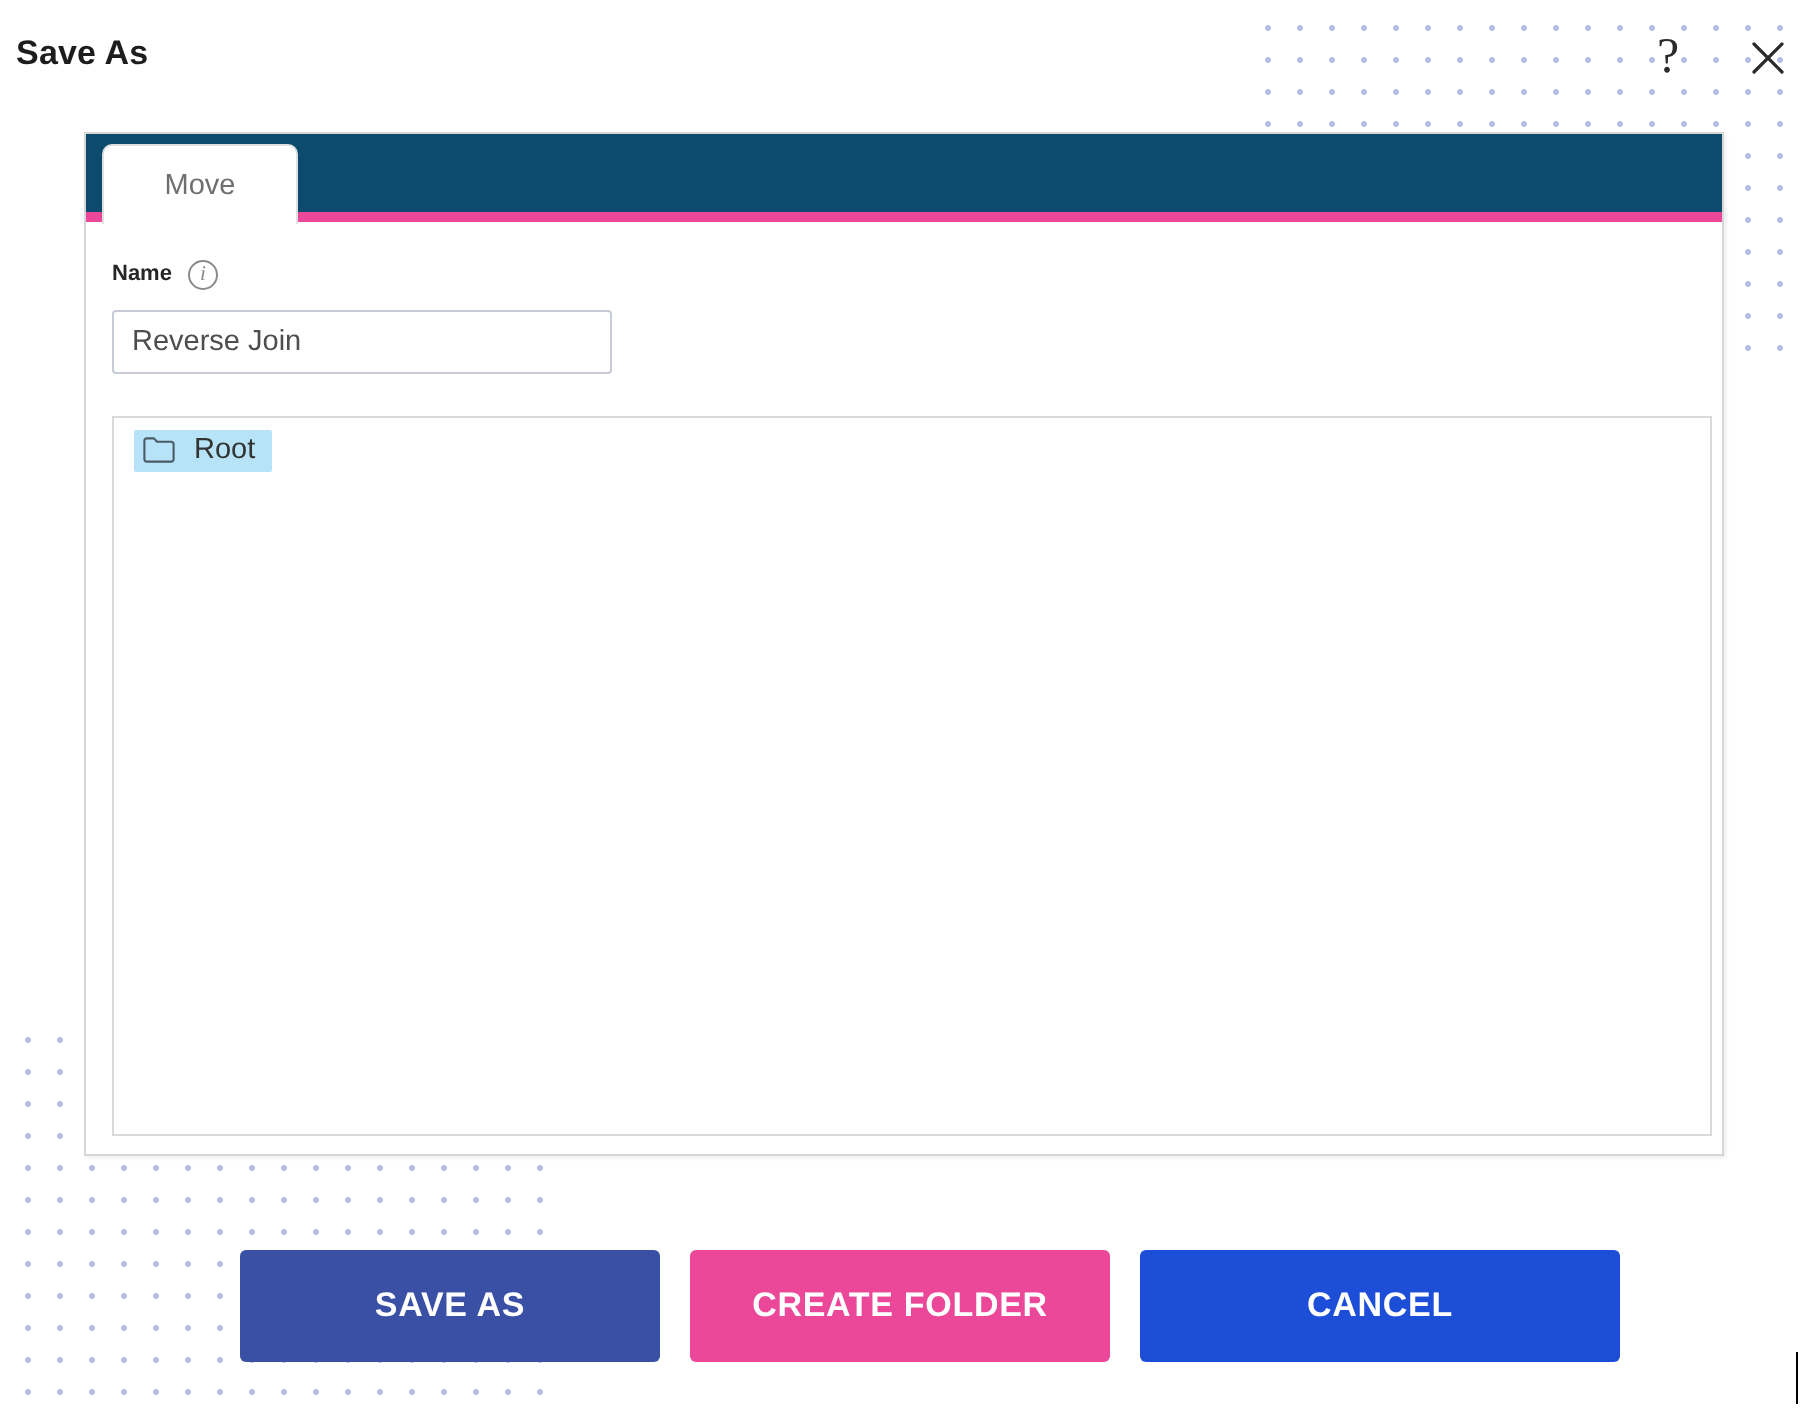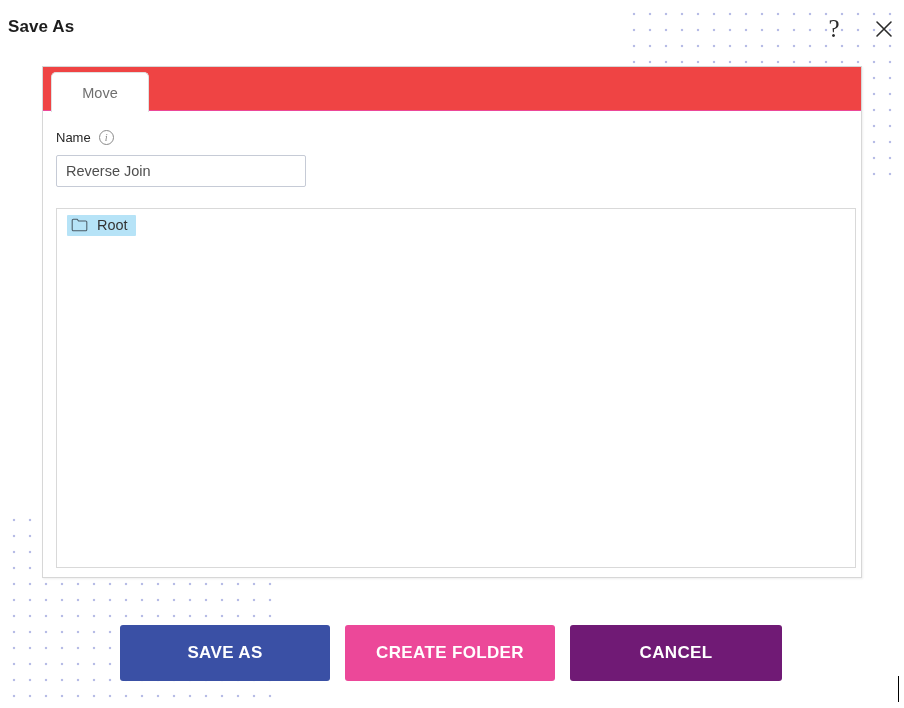--- a/index.html
+++ b/index.html
@@ -69,22 +69,22 @@
     border: 1px solid #d7d7d7;
     box-sizing: border-box;
     box-shadow: 1px 1px 2px rgba(0,0,0,.07);
   }
 
   
   .tabstrip {
     position: absolute;
     left: 0; top: 0;
     width: 100%; height: 44px;
-    background: #ef4444;
-    border-bottom: 1px solid #ec4899;
+    background: #0c4a6e;
+    border-bottom: 5px solid #ec4899;
     box-sizing: border-box;
   }
   .tab {
     position: absolute;
     left: 8px; top: 5px;
     width: 98px; height: 40px;
     background: #ffffff;
     border: 1px solid #e0e0e0;
     border-bottom: none;
     border-radius: 5px 5px 0 0;
@@ -105,22 +105,23 @@
     padding: 0 13px;
   }
   .field-label-row {
     display: flex;
     align-items: center;
     gap: 8px;
     margin: 16px 0 8px 0;
     height: 20px;
   }
   .field-label {
-    font-size: 13px;
+    font-size: 11px;
     color: #262626;
+    font-weight: bold;
   }
   .info-icon {
     width: 15px; height: 15px;
     border: 1px solid #8a8a8a;
     border-radius: 50%;
     color: #8a8a8a;
     font-size: 10.5px;
     font-family: "Liberation Serif", serif;
     font-style: italic;
     line-height: 14px;
@@ -189,21 +190,21 @@
     font-size: 17px;
     font-weight: bold;
     letter-spacing: .35px;
     cursor: pointer;
     display: flex;
     align-items: center;
     justify-content: center;
   }
   #save-as-button       { left: 120px; width: 210px; background: #3a50a5; }
   #create-folder-button { left: 345px; width: 210px; background: #ec4899; }
-  #cancel-button        { left: 570px; width: 212px; background: #701a75; text-align: right; }
+  #cancel-button        { left: 570px; width: 240px; background: #1d4ed8; text-align: right; }
 
   
   #text-caret {
     position: absolute;
     left: 898px; top: 676px;
     width: 1px; height: 26px;
     background: #000000;
   }
 </style>
 </head>

